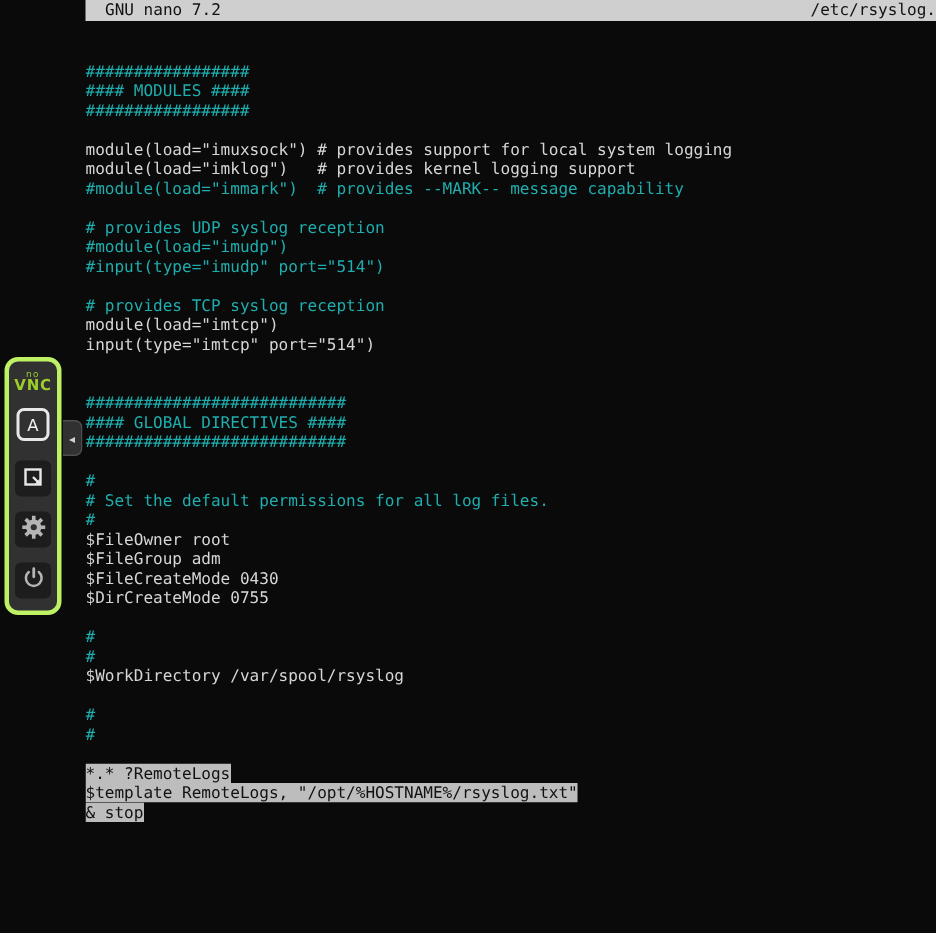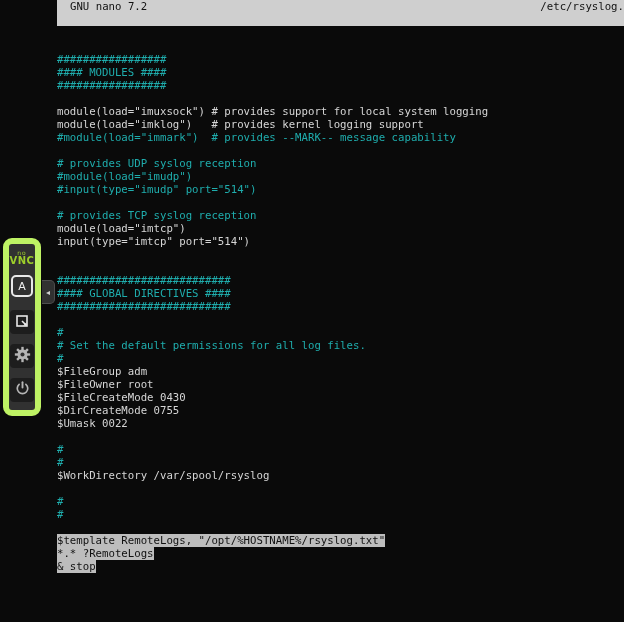--- a/index.html
+++ b/index.html
@@ -17,35 +17,35 @@
   *{box-sizing:border-box;margin:0;padding:0;}
   html,body{background:#000;}
   .screen{
     position:relative;width:624px;height:622px;overflow:hidden;
     background:var(--background);
     font-family:"DejaVu Sans Mono","Liberation Mono",monospace;
   }
   
   .terminal{position:absolute;left:57px;top:0;right:0;bottom:0;}
   .titlebar{
-    height:26px;line-height:14px;background:var(--titlebar-bg);color:var(--titlebar-text);
+    height:14px;line-height:14px;background:var(--titlebar-bg);color:var(--titlebar-text);
     font-size:10.7px;display:flex;justify-content:space-between;
     padding-left:13px;white-space:pre;overflow:hidden;
   }
   .lines{padding-top:1px;}
   .line{
     height:13px;line-height:13px;font-size:10.7px;color:var(--text);
     white-space:pre;overflow:hidden;
   }
   .line.comment{color:var(--comment);}
   .line.selected .sel{background:var(--selection-bg);color:var(--selection-text);}
   
   .vnc-toolbar{
     position:absolute;left:3px;top:238px;width:38px;
-    background:var(--panel-bg);border:6px solid #bef264;border-radius:9px;
+    background:var(--panel-bg);border:3px solid #bef264;border-radius:9px;
     display:flex;flex-direction:column;align-items:center;
     padding:6px 0 8px 0;z-index:5;
   }
   .vnc-logo{
     display:flex;flex-direction:column;align-items:center;line-height:1;
     font-family:"DejaVu Sans","Liberation Sans",sans-serif;color:var(--logo-green);
     margin-bottom:9px;
   }
   .vnc-logo .logo-no{font-size:6px;letter-spacing:1px;}
   .vnc-logo .logo-vnc{font-size:10px;font-weight:bold;letter-spacing:0.5px;}
@@ -148,32 +148,31 @@
         <div class="line code">input(type="imtcp" port="514")</div>
         <div class="line blank"></div>
         <div class="line blank"></div>
         <div class="line comment">###########################</div>
         <div class="line comment">#### GLOBAL DIRECTIVES ####</div>
         <div class="line comment">###########################</div>
         <div class="line blank"></div>
         <div class="line comment">#</div>
         <div class="line comment"># Set the default permissions for all log files.</div>
         <div class="line comment">#</div>
+        <div class="line code">$FileOwner root</div>
         <div class="line code">$FileGroup adm</div>
-        <div class="line code">$FileOwner root</div>
         <div class="line code">$FileCreateMode 0430</div>
         <div class="line code">$DirCreateMode 0755</div>
-        <div class="line code">$Umask 0022</div>
         <div class="line blank"></div>
         <div class="line comment">#</div>
         <div class="line comment">#</div>
         <div class="line code">$WorkDirectory /var/spool/rsyslog</div>
         <div class="line blank"></div>
         <div class="line comment">#</div>
         <div class="line comment">#</div>
         <div class="line blank"></div>
+        <div class="line selected"><span class="sel">*.* ?RemoteLogs</span></div>
         <div class="line selected"><span class="sel">$template RemoteLogs, "/opt/%HOSTNAME%/rsyslog.txt"</span></div>
-        <div class="line selected"><span class="sel">*.* ?RemoteLogs</span></div>
         <div class="line selected"><span class="sel">&amp; stop</span></div>
       </div>
   </div>
 
 </div>
 
 </body></html>

